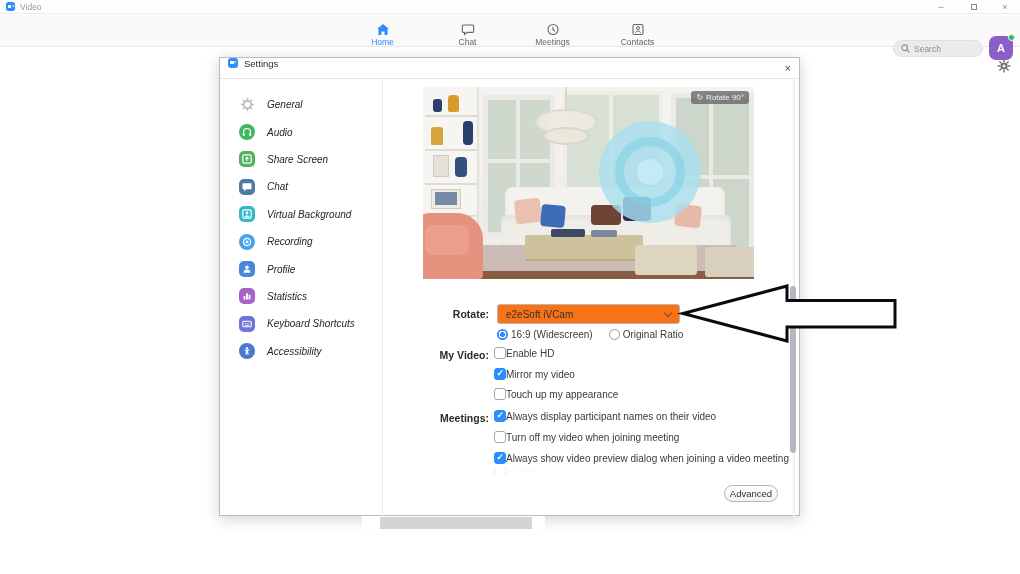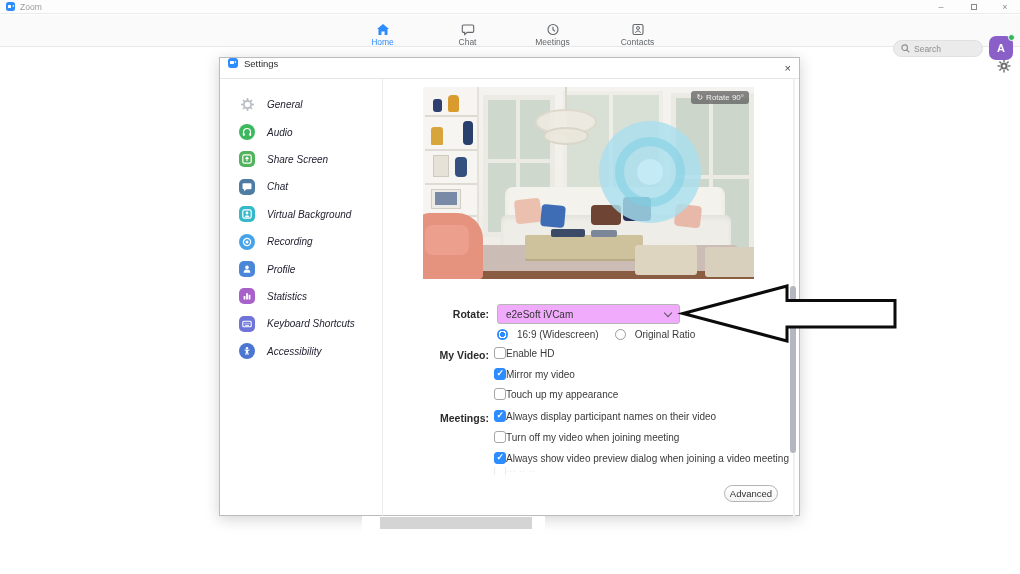--- a/index.html
+++ b/index.html
@@ -47,25 +47,25 @@
   .sitem.selected{background:#2d8cff;height:22px;margin-top:2.7px;margin-bottom:2.7px;}
   .sitem.selected .slabel{color:#fff;font-weight:bold;}
 
   
   .preview{position:absolute;left:203px;top:29px;width:331px;height:192px;overflow:hidden;background:linear-gradient(#f5f3ef,#efece6);}
   .pv{position:absolute;}
   .rotatepill{position:absolute;right:5px;top:4px;height:13px;background:rgba(90,90,90,.72);border-radius:3px;color:#f2f2f2;font-size:8px;display:flex;align-items:center;padding:0 5px;gap:3px;}
 
   
   .seclabel{position:absolute;width:80px;text-align:right;font-size:10.5px;font-weight:bold;color:#2b2b2b;}
-  .dropdown{position:absolute;left:277px;top:246px;width:183px;height:20px;border:1px solid #b6b6b6;border-radius:3px;background:#f0abfc;display:flex;align-items:center;padding:0 8px;cursor:pointer;}
+  .dropdown{position:absolute;left:277px;top:246px;width:183px;height:20px;border:1px solid #b6b6b6;border-radius:3px;background:#f97316;display:flex;align-items:center;padding:0 8px;cursor:pointer;}
   .dropdown .dval{font-size:10px;color:#333;flex:1;}
   .chev{width:6px;height:6px;border-right:1.4px solid #555;border-bottom:1.4px solid #555;transform:rotate(45deg);margin-top:-3px;}
   .radiorow{position:absolute;left:277px;top:271px;display:flex;gap:16px;align-items:center;}
-  .radio{display:flex;align-items:center;gap:9px;cursor:pointer;}
+  .radio{display:flex;align-items:center;gap:3px;cursor:pointer;}
   .rdot{width:11px;height:11px;border-radius:50%;border:1px solid #9a9a9a;background:#fff;flex:none;}
   .radio.sel .rdot{border:none;background:radial-gradient(circle,#2d8cff 0 2.4px,#ffffff 2.5px 3.9px,#2d8cff 4px 100%);}
   .rlabel{font-size:10px;color:#3a3a3a;}
   .cbrow{position:absolute;display:flex;align-items:center;cursor:pointer;}
   .cbox{width:12px;height:12px;border-radius:3px;border:1px solid #a6a6a6;background:#fff;flex:none;position:relative;}
   .cbrow.checked .cbox{background:#2d8cff;border-color:#2d8cff;}
   .cbrow.checked .cbox::after{content:"✓";position:absolute;left:1.5px;top:-1px;color:#fff;font-size:9px;font-weight:bold;}
   .cblabel{font-size:10px;color:#3a3a3a;}
   .cbrow.clipped{opacity:.22;}
   .advbtn{position:absolute;left:504px;top:427px;width:54px;height:17px;border:1px solid #b3b3b3;border-radius:9px;background:linear-gradient(#ffffff,#f4f4f4);font-size:9.5px;color:#333;display:flex;align-items:center;justify-content:center;cursor:pointer;}
@@ -81,21 +81,21 @@
   .undertab{position:absolute;left:362px;top:516px;width:183px;height:16px;background:#ffffff;}
   .underbar{position:absolute;left:380px;top:517px;width:152px;height:12px;background:#d4d4d4;}
 </style>
 </head>
 <body>
 
 <div id="app">
 
   <div class="titlebar">
     <span class="appicon"></span>
-    <span class="apptitle">Zoom</span>
+    <span class="apptitle">Video</span>
     <span class="wctrl min">–</span>
     <span class="wctrl max">
         <span class="maxbox"></span>
       </span>
     <span class="wctrl close">×</span>
   </div>
 
   <div class="nav">
     <div class="tabs">
       <div class="tab active">

